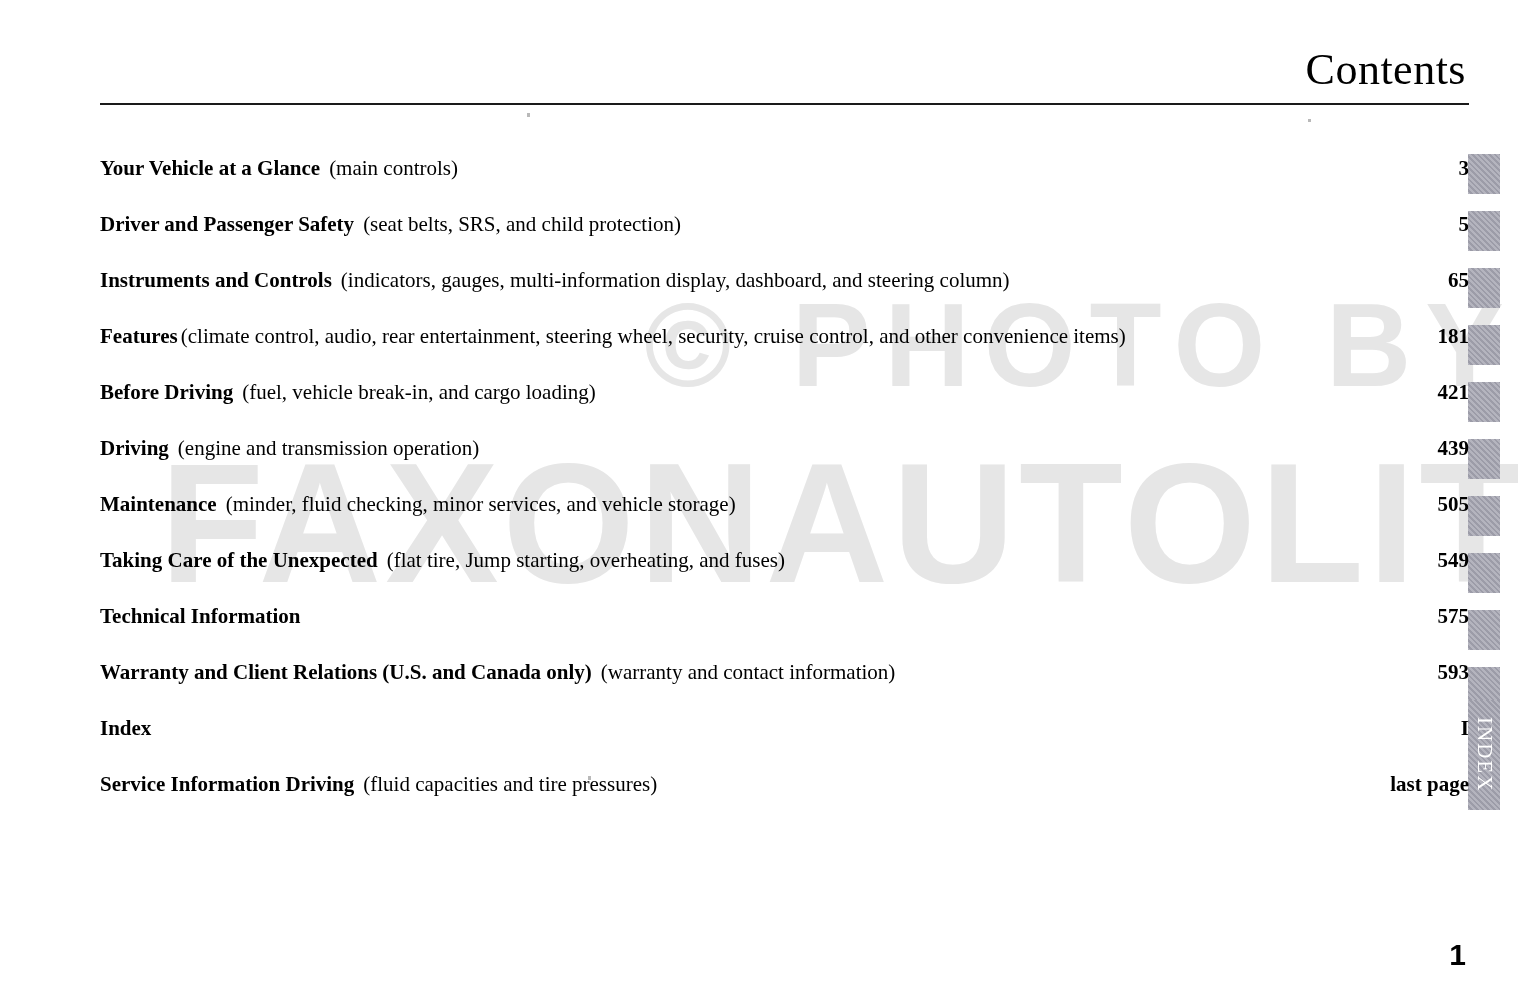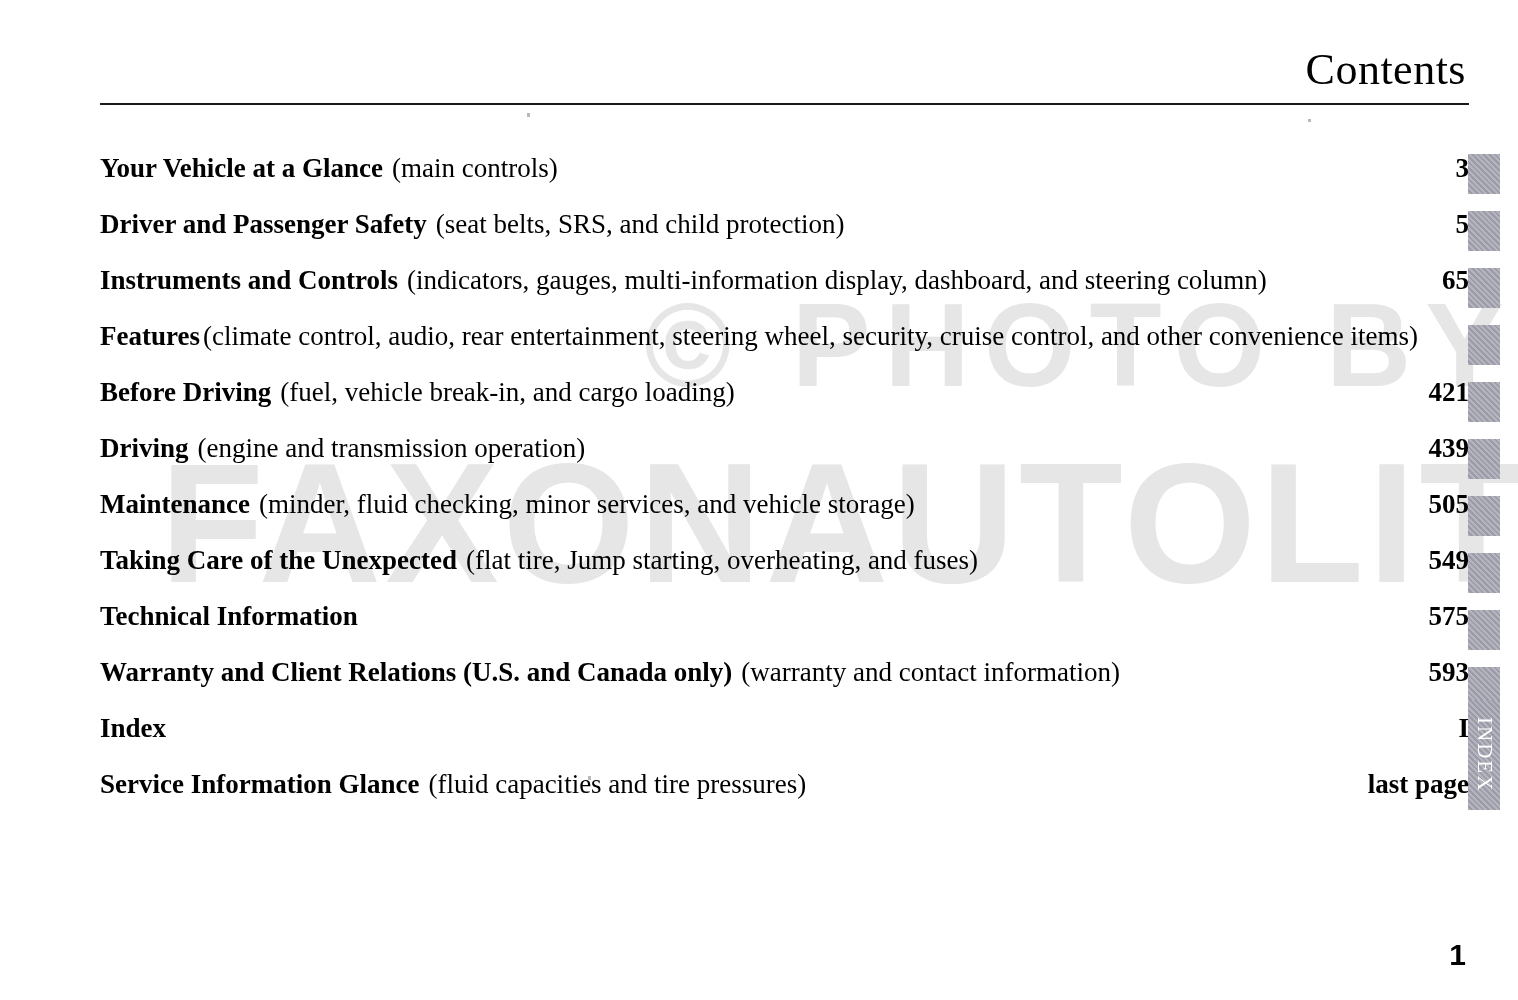--- a/index.html
+++ b/index.html
@@ -84,21 +84,21 @@
     position: absolute;
     left: 100px;
     top: 140px;
     width: 1369px;
     z-index: 3;
   }
   .toc-row {
     display: flex;
     align-items: baseline;
     height: 56px;
-    font-size: 27px;
+    font-size: 21px;
     line-height: 56px;
     white-space: nowrap;
   }
   .toc-title {
     font-weight: 700;
     flex: 0 0 auto;
   }
   .toc-desc {
     font-weight: 400;
     flex: 0 0 auto;
@@ -286,21 +286,21 @@
     </div>
 
     <div class="toc-row nogap">
       <span class="toc-title">Index</span>
 
       <span class="toc-leader"></span>
       <span class="toc-page">I</span>
     </div>
 
     <div class="toc-row">
-      <span class="toc-title">Service Information Glance</span>
+      <span class="toc-title">Service Information Driving</span>
       <span class="toc-desc">(fluid capacities and tire pressures)</span>
       <span class="toc-leader"></span>
       <span class="toc-page wide">last page</span>
     </div>
 
   </div>
 
   <div class="tab-strip">
     <div class="tab-block" style="top:154px;height:40px;"></div>
     <div class="tab-block" style="top:211px;height:40px;"></div>

